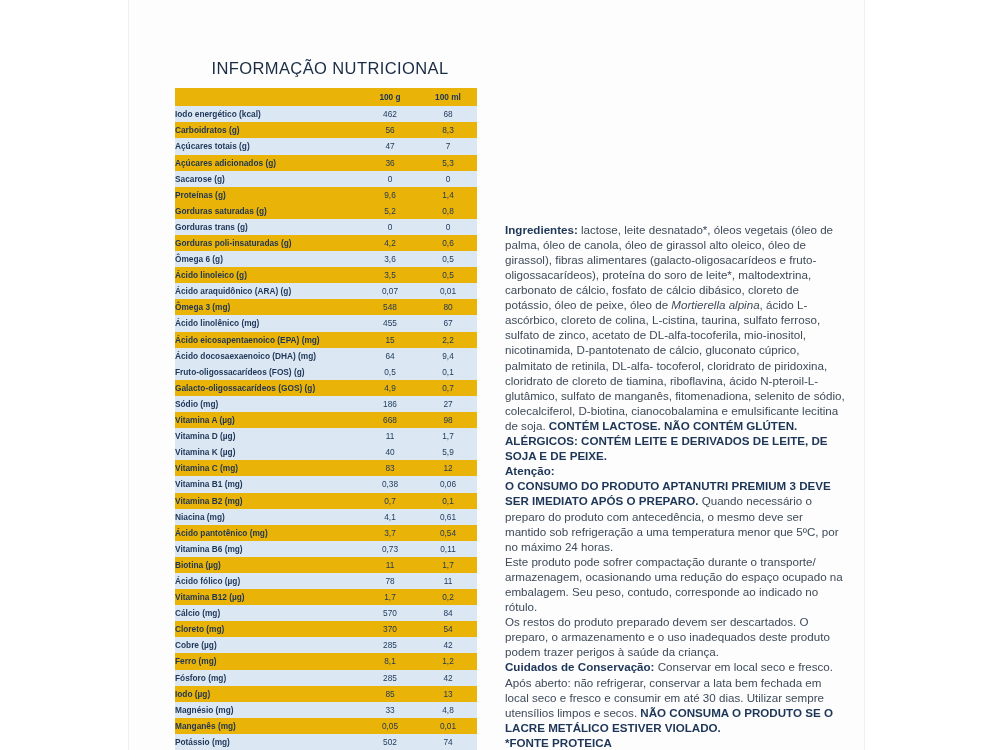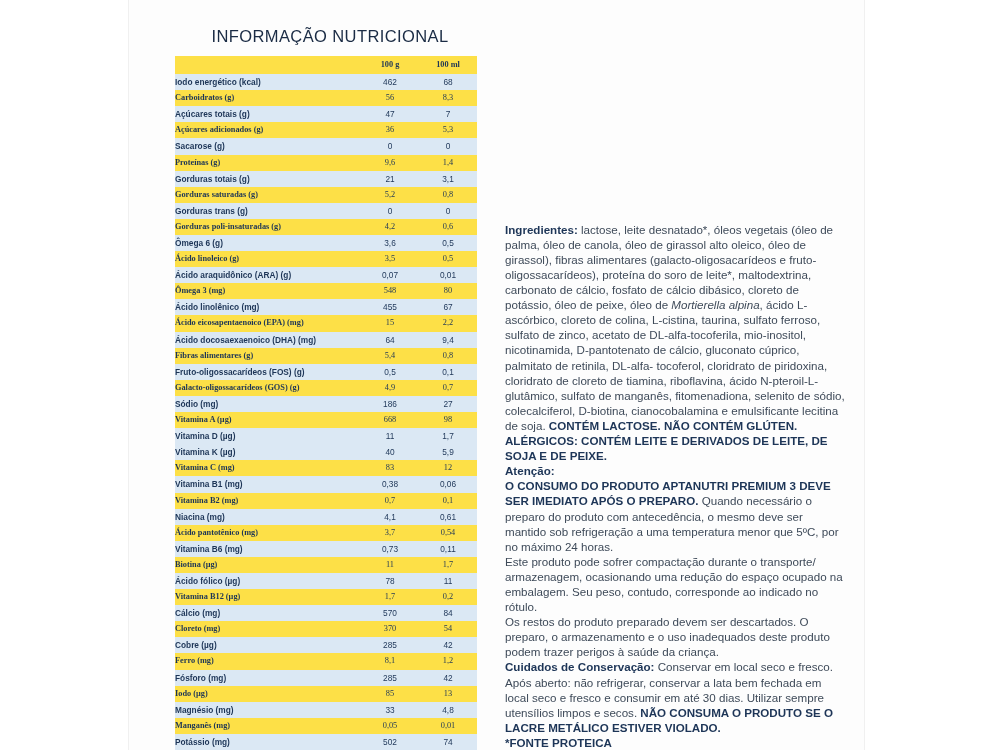--- a/index.html
+++ b/index.html
@@ -85,21 +85,21 @@
   .hdr .c-val {
     font-weight: bold;
   }
   .hdr { height: 18px; }
   .hdr .c-val { line-height: 18px; }
   .hdr .c-name { line-height: 18px; }
   .ind1 { padding-left: 12px; }
   .ind2 { padding-left: 21px; }
   .ind3 { padding-left: 30px; }
   .rA { background: #dbe8f4; }
-  .rB { background: #fde047; font-family: Liberation Serif, serif; }
+  .rB { background: #eab308; }
   
   .right-col {
     width: 340px;
     margin-left: 20px;
     padding-top: 52px;
     box-sizing: border-box;
     color: #3e4a59;
     font-size: 11.6px;
     line-height: 15.1px;
   }
@@ -164,25 +164,20 @@
             <tr class="rA">
               <td class="c-name ind2">Sacarose (g)</td>
               <td class="c-val">0</td>
               <td class="c-val">0</td>
             </tr>
             <tr class="rB">
               <td class="c-name">Proteínas (g)</td>
               <td class="c-val">9,6</td>
               <td class="c-val">1,4</td>
             </tr>
-            <tr class="rA">
-              <td class="c-name">Gorduras totais (g)</td>
-              <td class="c-val">21</td>
-              <td class="c-val">3,1</td>
-            </tr>
             <tr class="rB">
               <td class="c-name ind1">Gorduras saturadas (g)</td>
               <td class="c-val">5,2</td>
               <td class="c-val">0,8</td>
             </tr>
             <tr class="rA">
               <td class="c-name ind1">Gorduras trans (g)</td>
               <td class="c-val">0</td>
               <td class="c-val">0</td>
             </tr>
@@ -219,25 +214,20 @@
             <tr class="rB">
               <td class="c-name ind3">Ácido eicosapentaenoico (EPA) (mg)</td>
               <td class="c-val">15</td>
               <td class="c-val">2,2</td>
             </tr>
             <tr class="rA">
               <td class="c-name ind3">Ácido docosaexaenoico (DHA) (mg)</td>
               <td class="c-val">64</td>
               <td class="c-val">9,4</td>
             </tr>
-            <tr class="rB">
-              <td class="c-name">Fibras alimentares (g)</td>
-              <td class="c-val">5,4</td>
-              <td class="c-val">0,8</td>
-            </tr>
             <tr class="rA">
               <td class="c-name ind1">Fruto-oligossacarídeos (FOS) (g)</td>
               <td class="c-val">0,5</td>
               <td class="c-val">0,1</td>
             </tr>
             <tr class="rB">
               <td class="c-name ind1">Galacto-oligossacarídeos (GOS) (g)</td>
               <td class="c-val">4,9</td>
               <td class="c-val">0,7</td>
             </tr>

